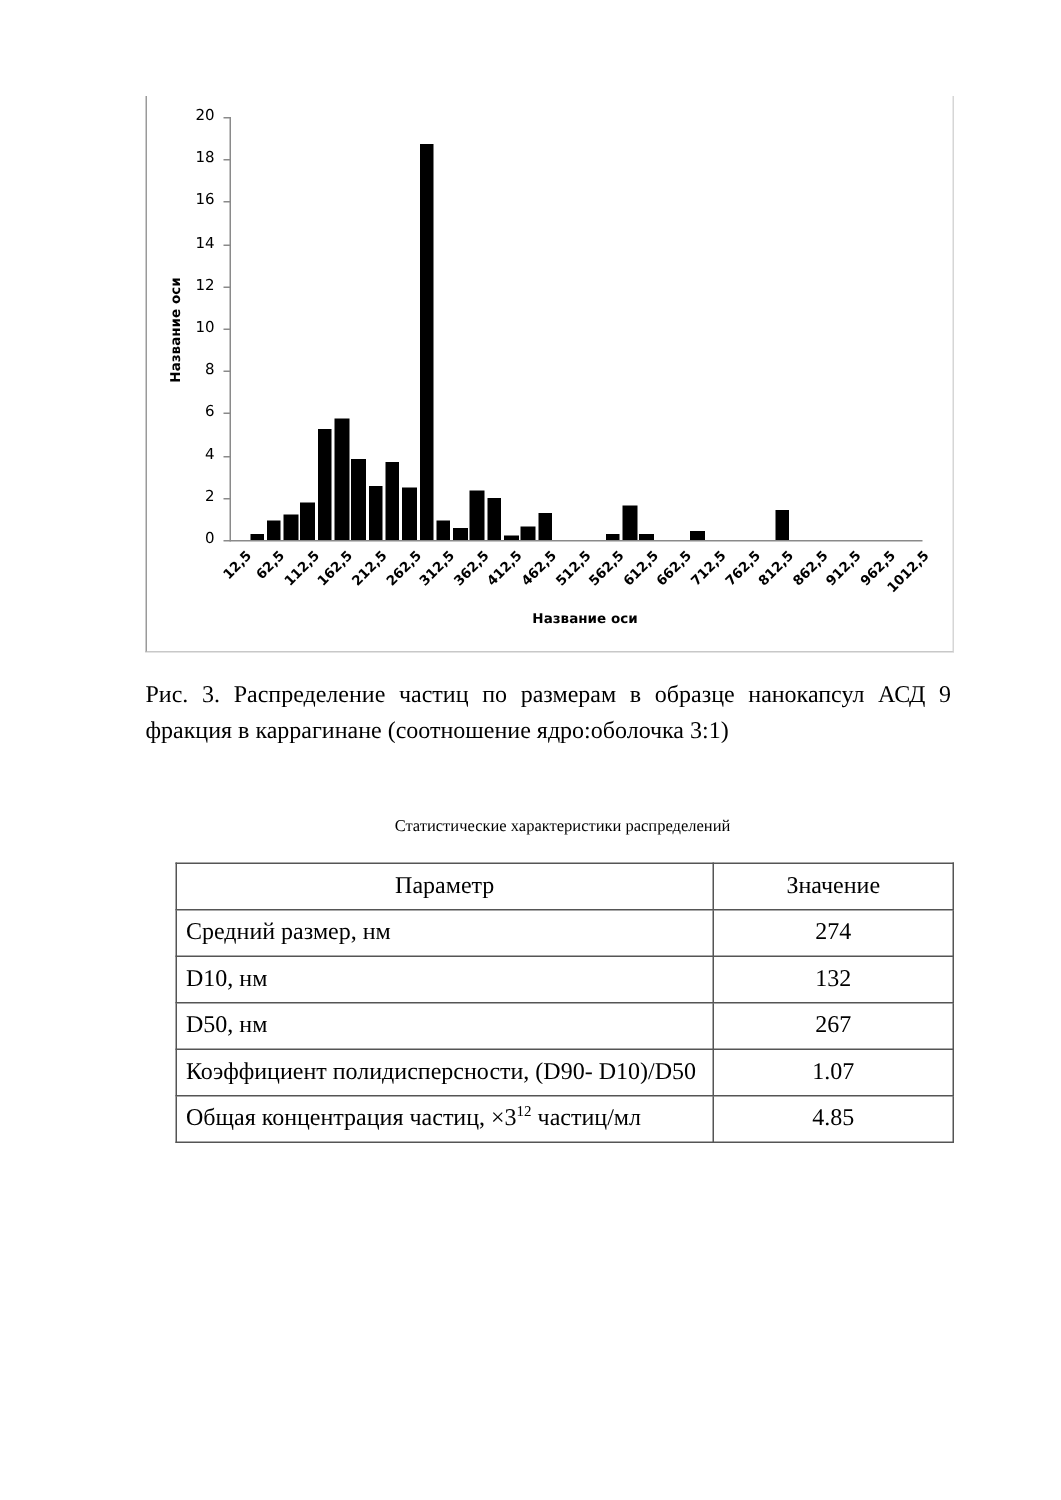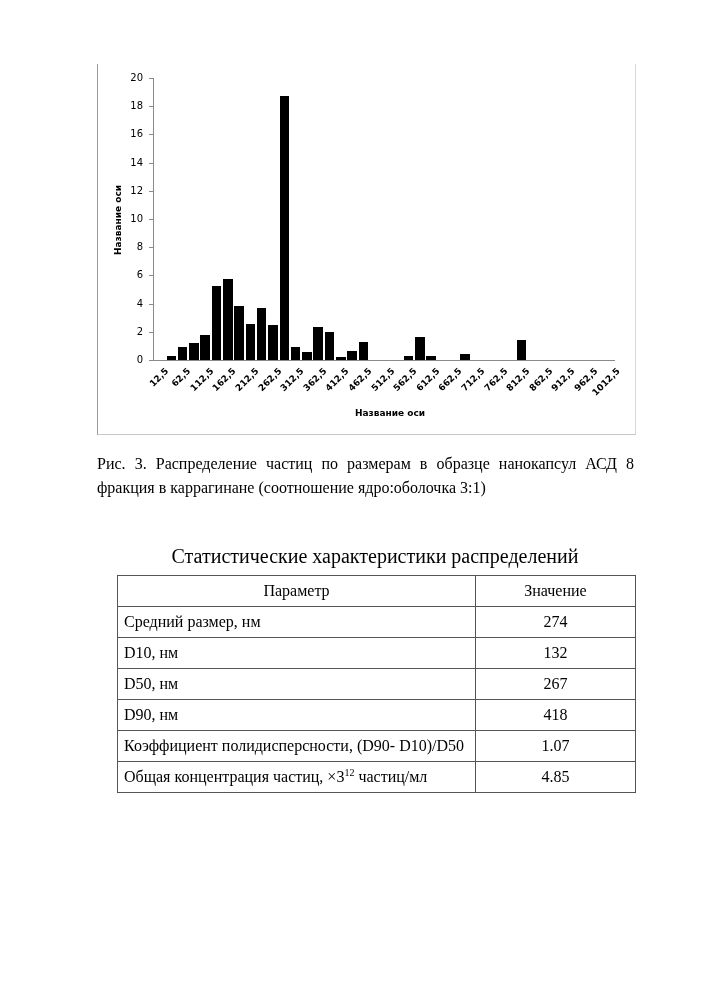--- a/index.html
+++ b/index.html
@@ -15,21 +15,21 @@
     .bar { position: absolute; background: #000; bottom: 0; }
     .xlabel-tick { position: absolute; font-family: "DejaVu Sans", sans-serif; font-weight: bold;
       font-size: 9px; white-space: nowrap; transform-origin: right top; transform: rotate(-45deg); text-align: right; }
     .axis-title-x { position: absolute; left: 330px; top: 408px; width: 120px; text-align: center;
       font-family: "DejaVu Sans", sans-serif; font-weight: bold; font-size: 9px; }
     .axis-title-y { position: absolute; left: 68px; top: 215px; width: 100px; text-align: center;
       font-family: "DejaVu Sans", sans-serif; font-weight: bold; font-size: 9px; transform: rotate(-90deg); }
     .caption { position: absolute; left: 97px; top: 452px; width: 537px;
       font-family: "Liberation Serif", serif; font-size: 16px; line-height: 24px; text-align: justify; text-align-last: left; }
     .table-title { position: absolute; left: 110px; top: 545px; width: 530px; text-align: center;
-      font-family: "Liberation Serif", serif; font-size: 20px; }
+      font-family: "Liberation Serif", serif; font-size: 11px; }
     table.stats { position: absolute; left: 117px; top: 575px; width: 519px; border-collapse: collapse;
       font-family: "Liberation Serif", serif; font-size: 16px; }
     table.stats td, table.stats th { border: 1px solid #555; height: 30px; padding: 0 6px; }
     table.stats th { font-weight: normal; text-align: center; }
     table.stats td.val { text-align: center; width: 147px; }
     sup { font-size: 10px; }
   </style>
 </head>
 <body>
 
@@ -104,21 +104,21 @@
     <div class="xlabel-tick" style="right: 205px; top: 366px;">762,5</div>
     <div class="xlabel-tick" style="right: 182.4px; top: 366px;">812,5</div>
     <div class="xlabel-tick" style="right: 159.8px; top: 366px;">862,5</div>
     <div class="xlabel-tick" style="right: 137.2px; top: 366px;">912,5</div>
     <div class="xlabel-tick" style="right: 114.6px; top: 366px;">962,5</div>
     <div class="xlabel-tick" style="right: 92px; top: 366px;">1012,5</div>
   </div>
 <div class="axis-title-y">Название оси</div>
 <div class="axis-title-x">Название оси</div>
 
-<div class="caption">Рис. 3. Распределение частиц по размерам в образце нанокапсул АСД 8 фракция в каррагинане (соотношение ядро:оболочка 3:1)</div>
+<div class="caption">Рис. 3. Распределение частиц по размерам в образце нанокапсул АСД 9 фракция в каррагинане (соотношение ядро:оболочка 3:1)</div>
 
 <div class="table-title">Статистические характеристики распределений</div>
 <table class="stats">
   <thead>
     <tr>
       <th>Параметр</th>
       <th>Значение</th>
     </tr>
   </thead>
   <tbody>
@@ -128,24 +128,20 @@
     </tr>
     <tr>
       <td>D10, нм</td>
       <td class="val">132</td>
     </tr>
     <tr>
       <td>D50, нм</td>
       <td class="val">267</td>
     </tr>
     <tr>
-      <td>D90, нм</td>
-      <td class="val">418</td>
-    </tr>
-    <tr>
       <td>Коэффициент полидисперсности, (D90- D10)/D50</td>
       <td class="val">1.07</td>
     </tr>
     <tr>
       <td><span>Общая концентрация частиц, ×3</span><sup>12</sup><span> частиц/мл</span></td>
       <td class="val">4.85</td>
     </tr>
   </tbody>
 </table>
 

